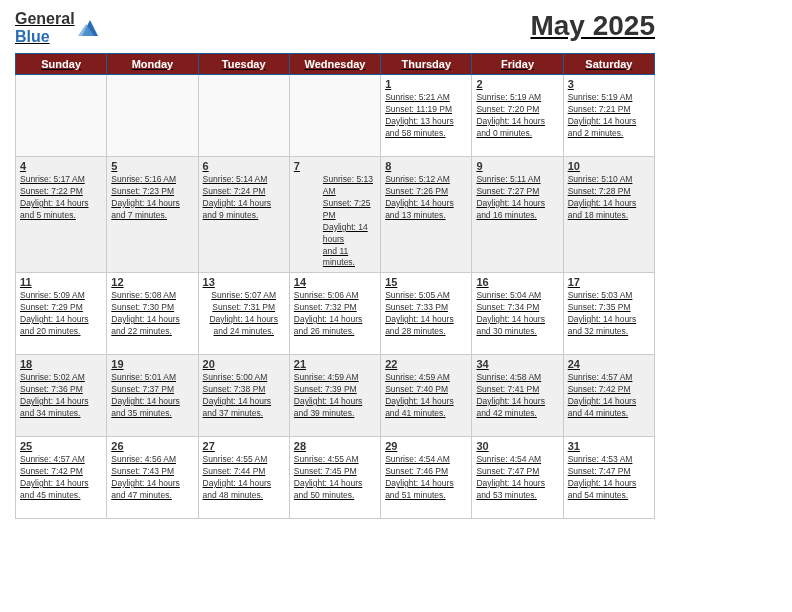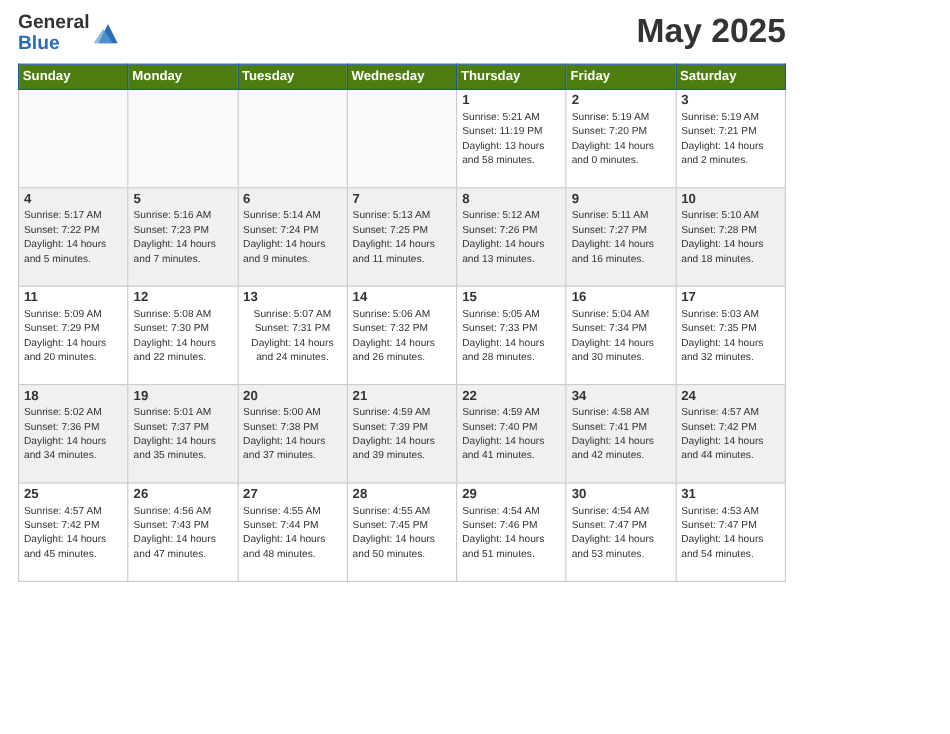--- a/index.html
+++ b/index.html
@@ -7,20 +7,21 @@
       font-family: Arial, sans-serif;
       background: #fff;
       width: 792px;
       height: 612px;
       overflow: hidden;
     }
     .page {
       width: 670px;
       height: 612px;
       padding: 10px 15px;
+      text-decoration: underline;
     }
     .header {
       display: flex;
       justify-content: space-between;
       align-items: flex-start;
       margin-bottom: 8px;
     }
     .logo {
       display: flex;
       align-items: center;
@@ -56,26 +57,26 @@
     .location {
       font-size: 14px;
       color: #555;
     }
     .calendar {
       width: 100%;
       border-collapse: collapse;
       table-layout: fixed;
     }
     .calendar th {
-      background: #4d7c0f;
+      background: #7f1d1d;
       color: #fff;
       font-size: 11px;
       font-weight: bold;
       padding: 4px 3px;
-      text-align: left;
+      text-align: center;
       border: 1px solid #1a5a99;
     }
     .calendar td {
       border: 1px solid #ccc;
       vertical-align: top;
       padding: 3px 4px;
       font-size: 9px;
       color: #333;
       height: 82px;
       background: #fff;
@@ -176,21 +177,21 @@
           </td>
           <td>
             <span class="day-number">6</span>
             <div class="day-info" style="white-space: pre-line;">Sunrise: 5:14 AM
 Sunset: 7:24 PM
 Daylight: 14 hours
 and 9 minutes.</div>
           </td>
           <td>
             <span class="day-number">7</span>
-            <div class="day-info" style="white-space: pre-line;">Sunrise: 5:13 AM
+            <div class="day-info" style="white-space: pre-line; margin-left: 29px;">Sunrise: 5:13 AM
 Sunset: 7:25 PM
 Daylight: 14 hours
 and 11 minutes.</div>
           </td>
           <td>
             <span class="day-number">8</span>
             <div class="day-info" style="white-space: pre-line;">Sunrise: 5:12 AM
 Sunset: 7:26 PM
 Daylight: 14 hours
 and 13 minutes.</div>

